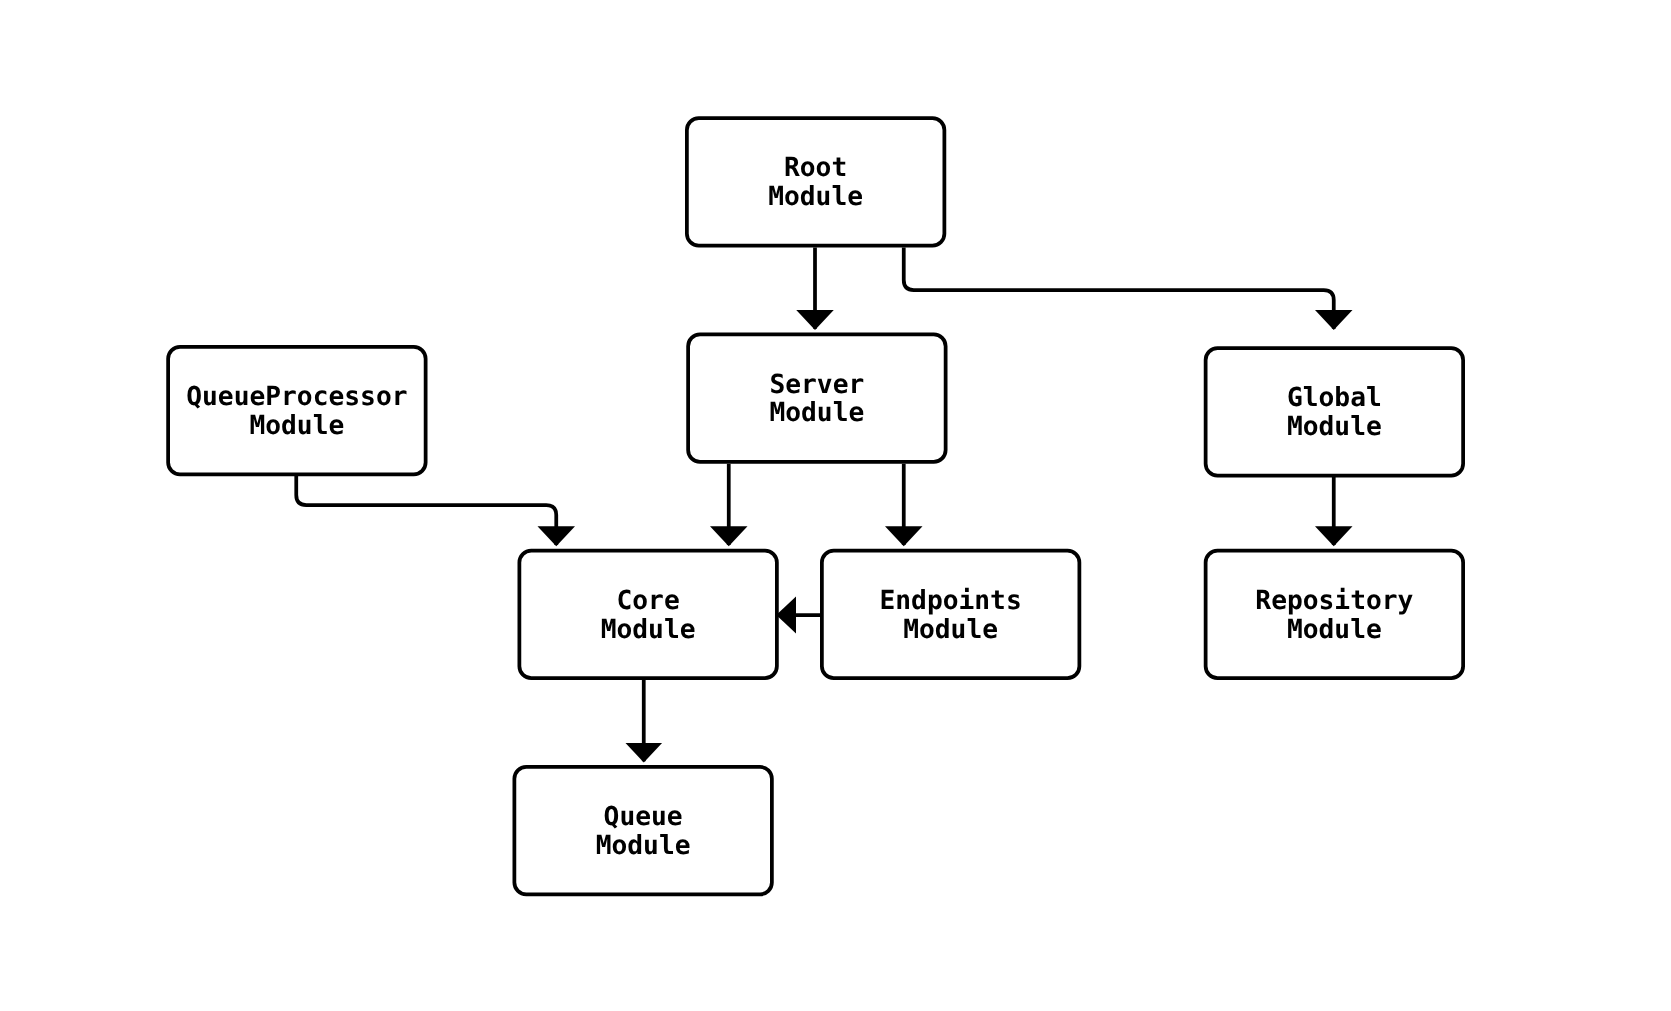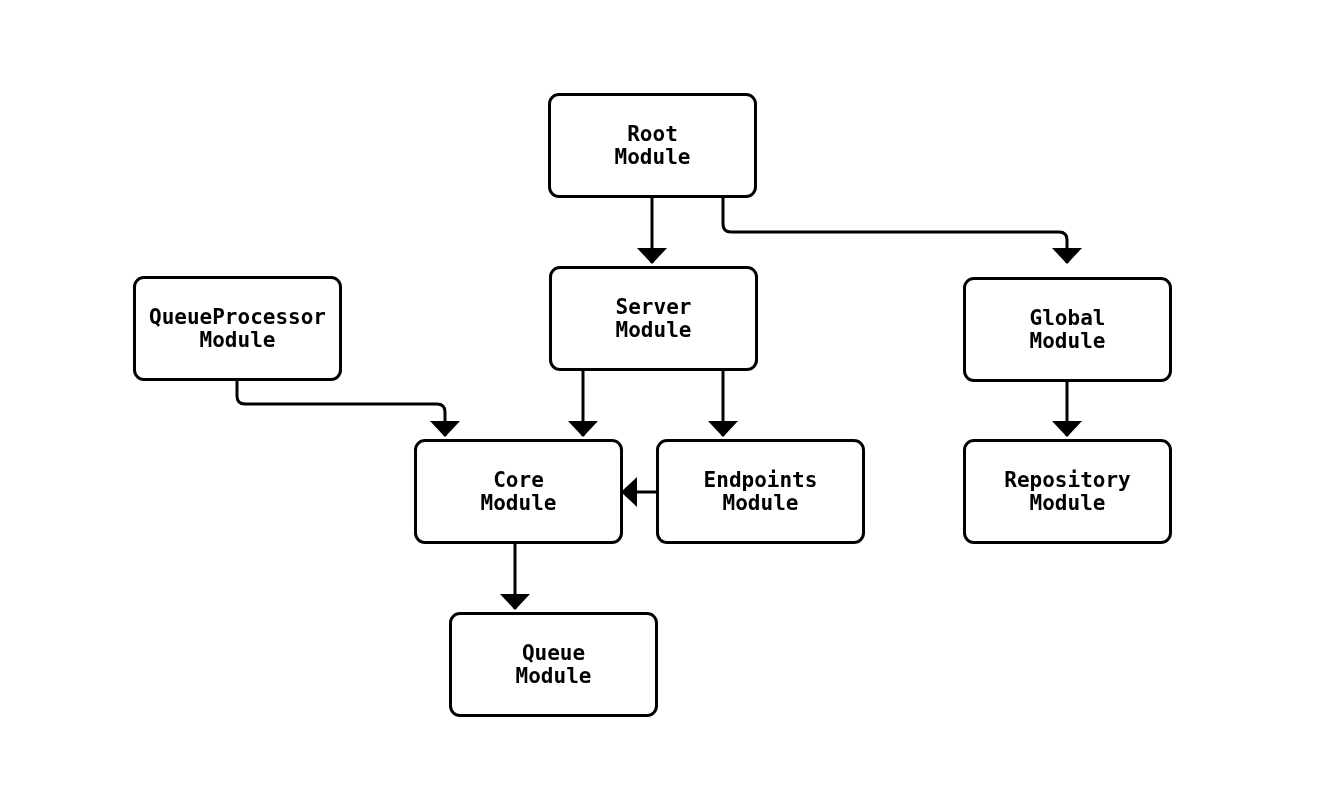--- a/index.html
+++ b/index.html
@@ -48,21 +48,21 @@
     color: #000000;
     letter-spacing: 0px;
   }
   .n-root            { left: 548px;  top: 93px;  }
   .n-queue-processor { left: 133px;  top: 276px; }
   .n-server          { left: 549px;  top: 266px; text-align: right; }
   .n-global          { left: 963px;  top: 277px; }
   .n-core            { left: 386px;  top: 439px; margin-left: 28px; }
   .n-endpoints       { left: 656px;  top: 439px; }
   .n-repository      { left: 963px;  top: 439px; }
-  .n-queue           { left: 410px;  top: 612px; margin-left: 39px; }
+  .n-queue           { left: 410px;  top: 612px; }
 </style>
 </head>
 <body>
 
 <div class="canvas">
 
   <svg class="edges-layer" width="1337" height="809" viewBox="0 0 1337 809" xmlns="http://www.w3.org/2000/svg">
     <defs>
       <marker id="arrowhead" markerUnits="userSpaceOnUse" markerWidth="20" markerHeight="34" refX="15" refY="15" orient="auto">
         <path d="M0,0 L16,15 L0,30 Z" fill="#000000"></path>

